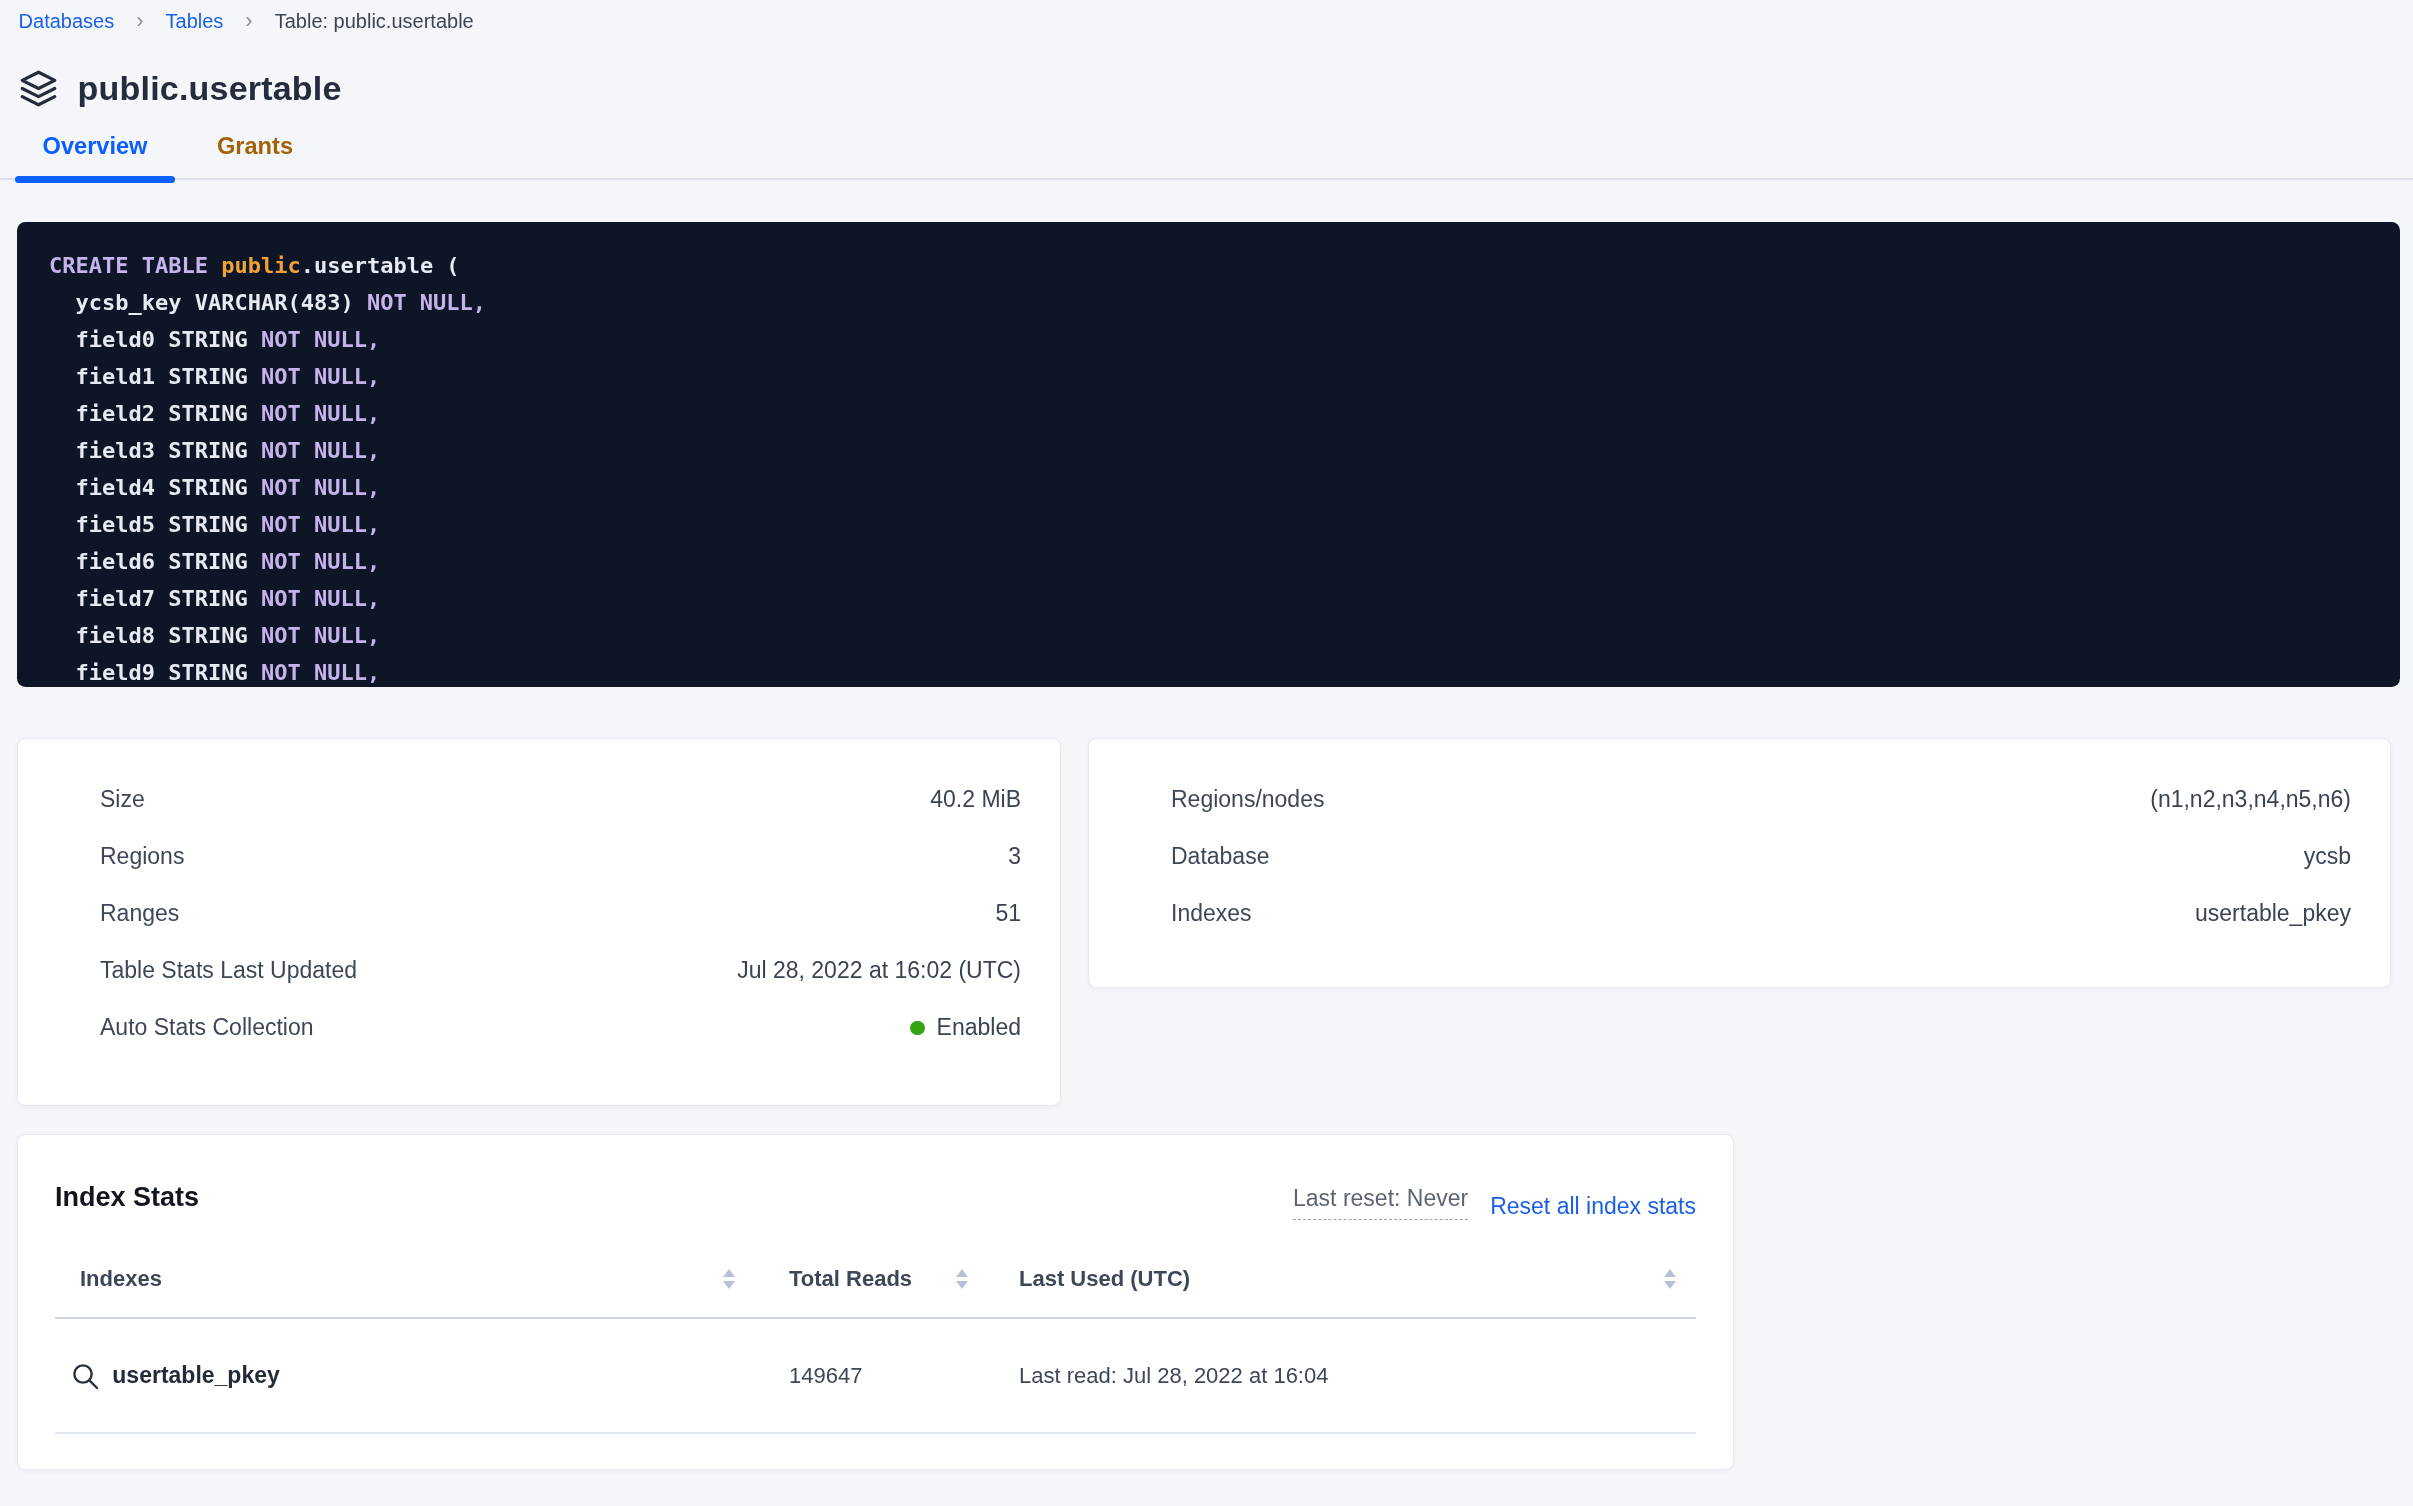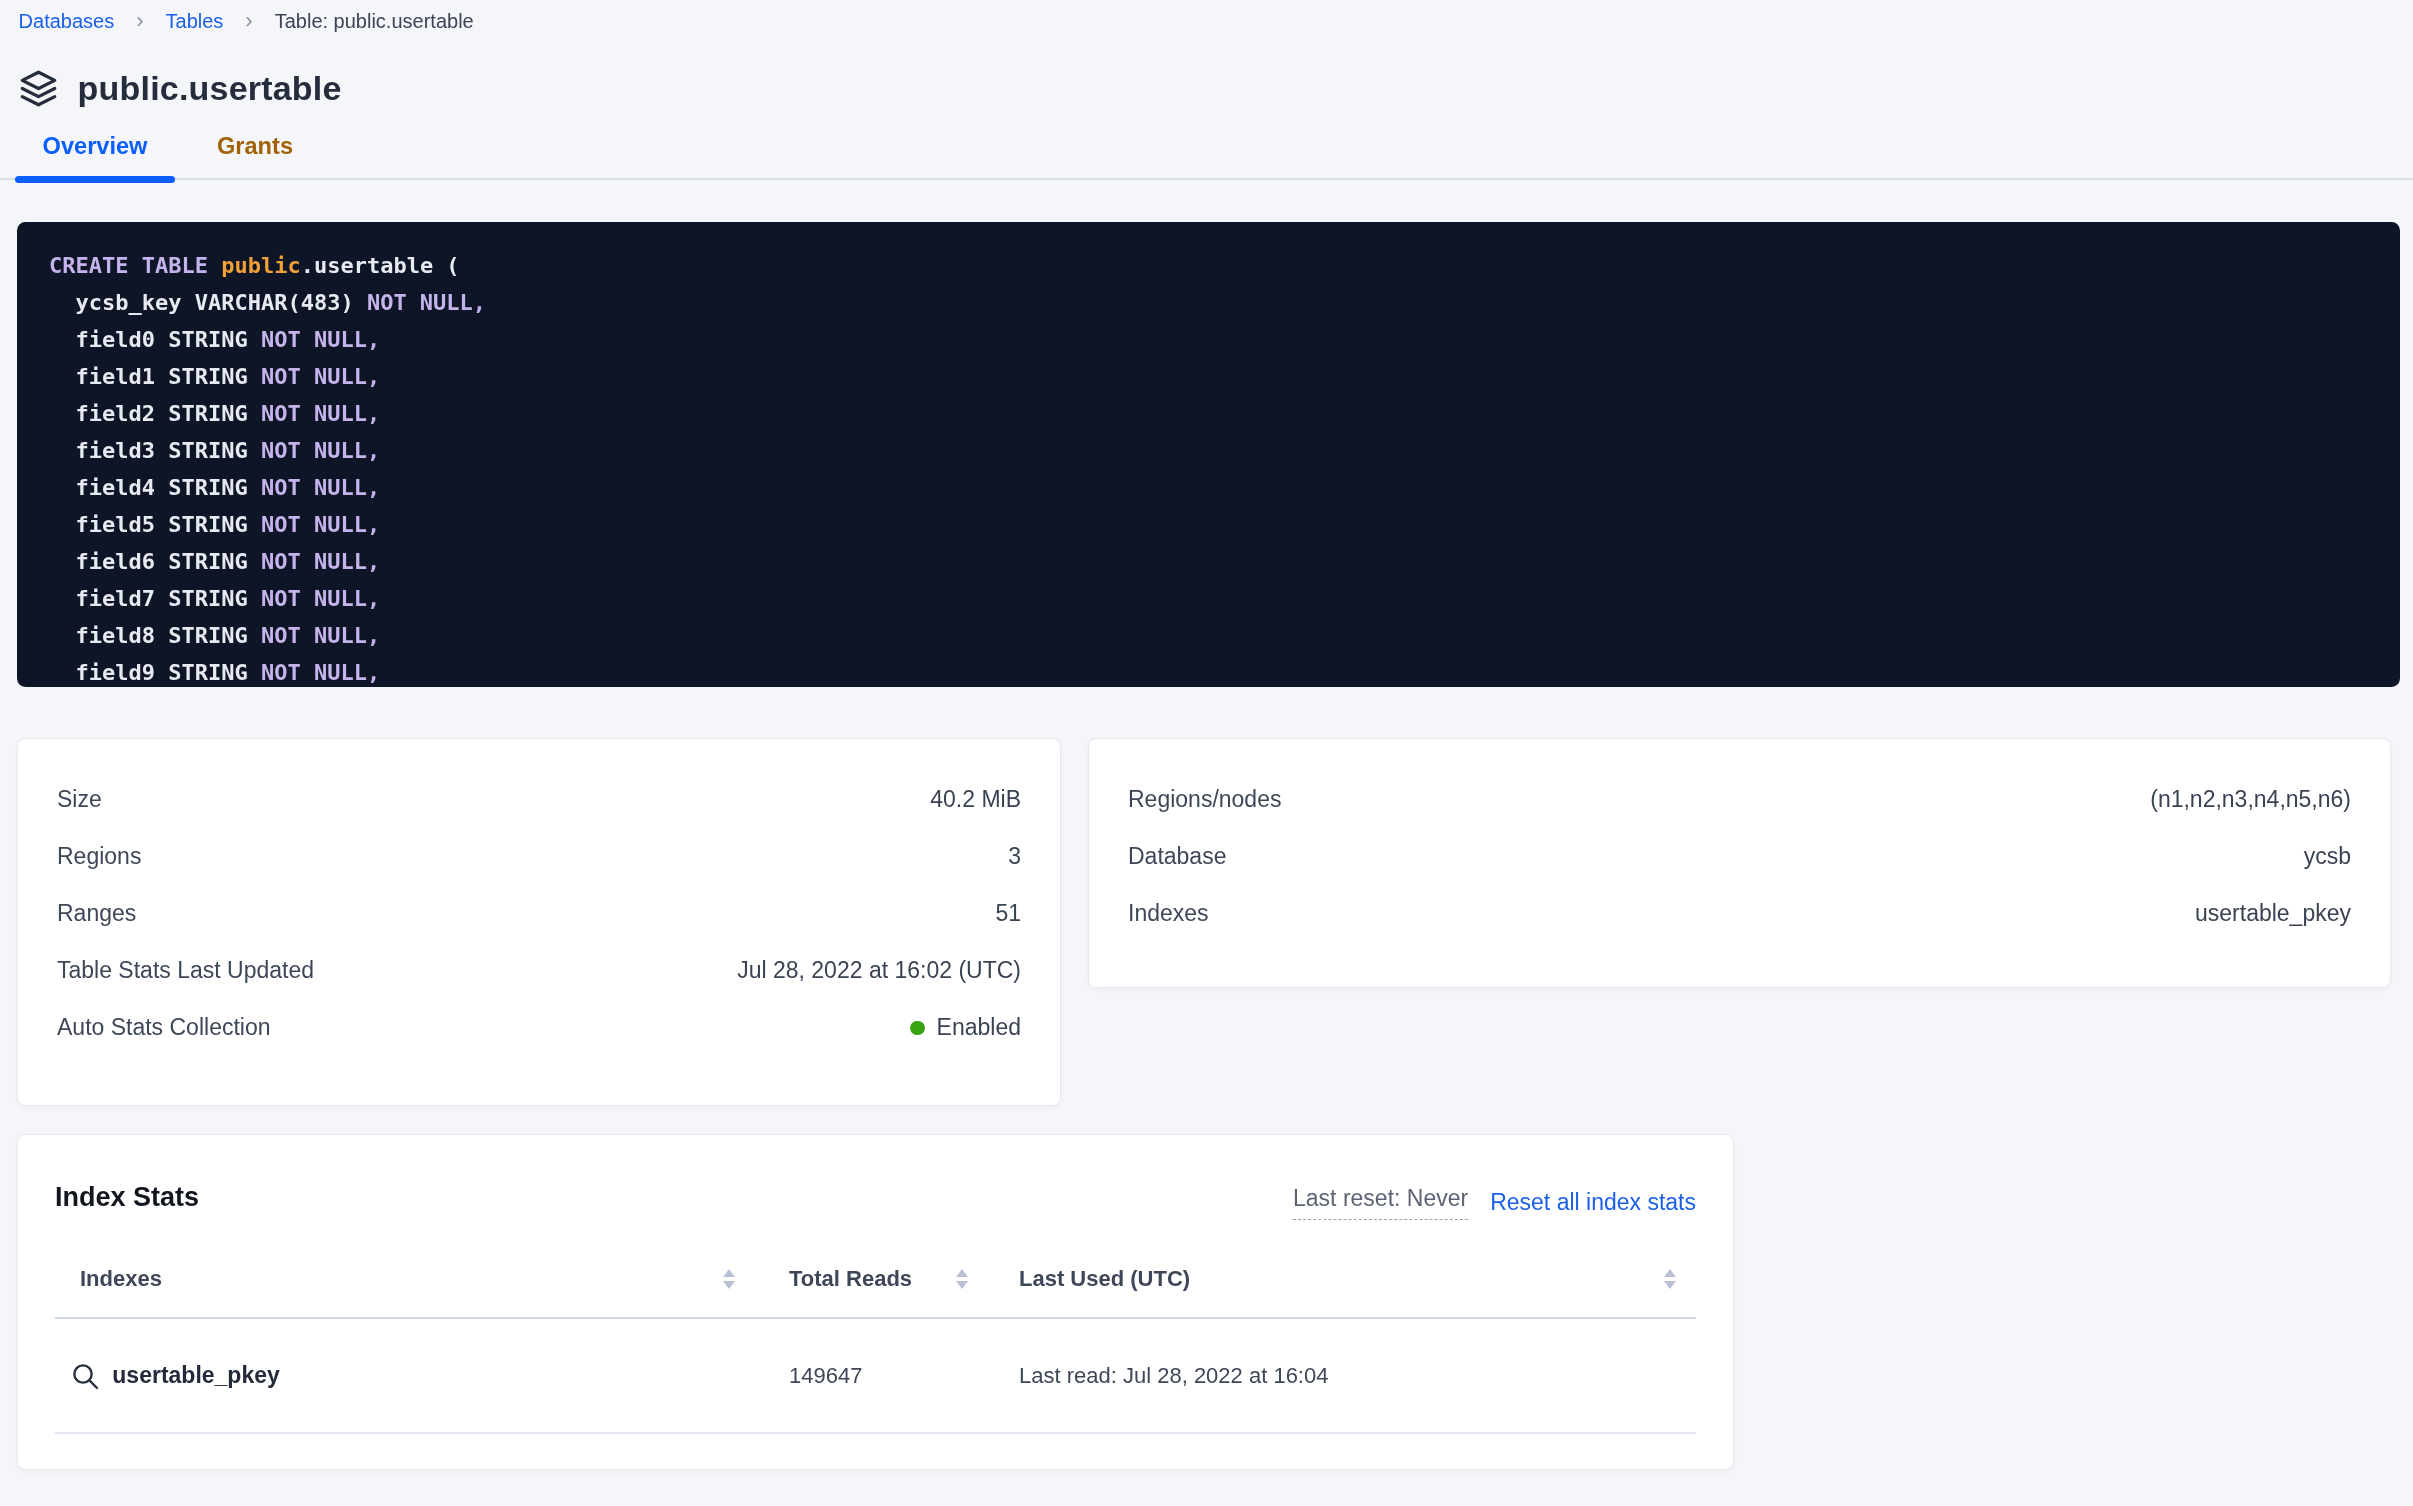--- a/index.html
+++ b/index.html
@@ -86,40 +86,41 @@
     border:0.8px solid #E5E9F0;
     border-radius:8.4px;
     box-shadow:0 1.7px 5px rgba(40,50,80,0.04);
   }
   .stat-card-left  { width:1044px; height:368px; padding:32px 39px; }
   .stat-card-right { flex:1; height:250px; padding:32px 39px; }
   .stat-row {
     height:57px;
     display:flex; align-items:center; justify-content:space-between;
     font-size:23px;
+    margin-left:43px;
   }
   .stat-label { color:#3E4758; }
   .stat-value { color:#3A4354; display:flex; align-items:center; gap:11.8px; }
   .status-dot {
     width:14.3px; height:14.3px; border-radius:50%;
     background:#36A313; display:inline-block;
   }
 
   
   .index-card {
     margin:28px 0 0 17px;
     width:1717px; height:336px;
     padding:47px 37px 0 37px;
     overflow:hidden;
   }
   .index-head {
     display:flex; align-items:baseline; justify-content:space-between;
   }
   .index-title { font-size:27px; font-weight:700; color:#12161F; }
-  .index-head-right { display:flex; align-items:center; gap:22px; font-size:23px; }
+  .index-head-right { display:flex; align-items:flex-end; gap:22px; font-size:23px; }
   .last-reset {
     color:#5C6474;
     border-bottom:1.7px dashed #9AA3B5;
     padding-bottom:6.7px;
     cursor:default;
   }
   .reset-link { color:#1A5FE8; cursor:pointer; }
 
   .tbl { margin-top:46px; }
   .tbl-header {

